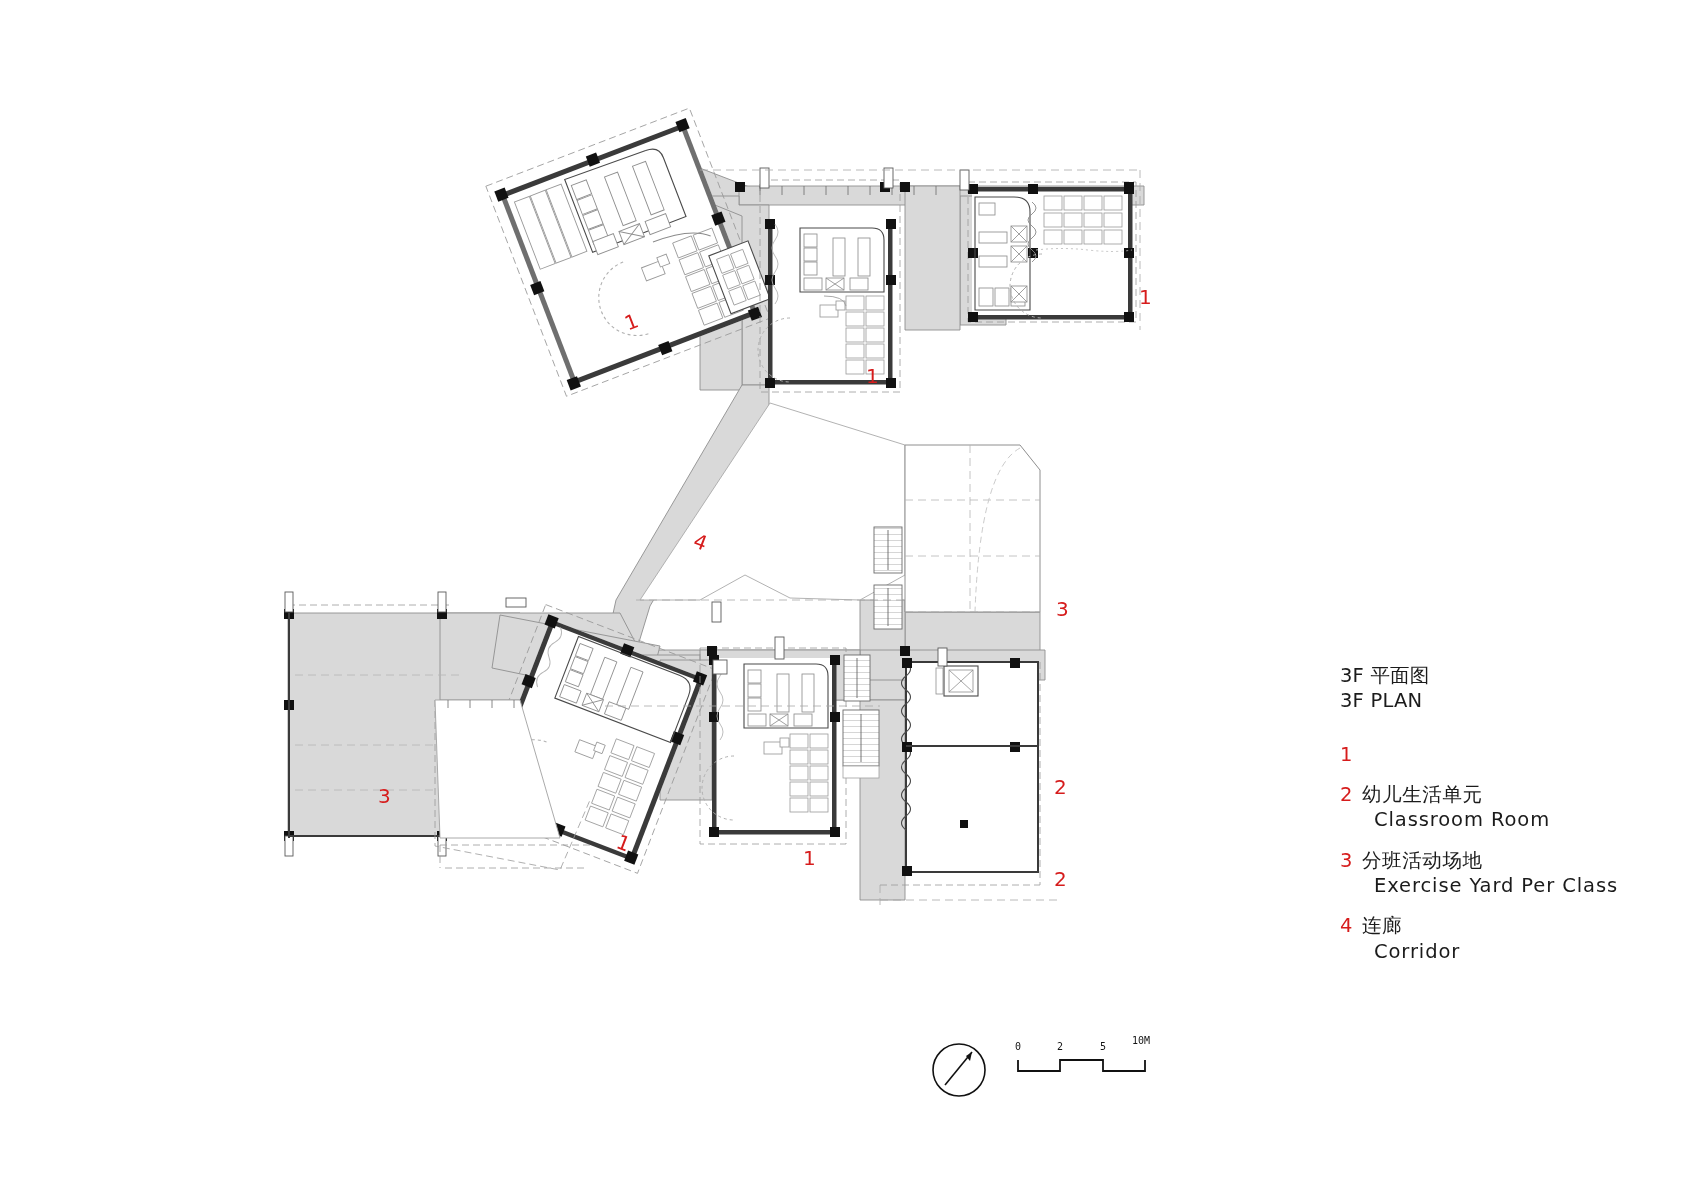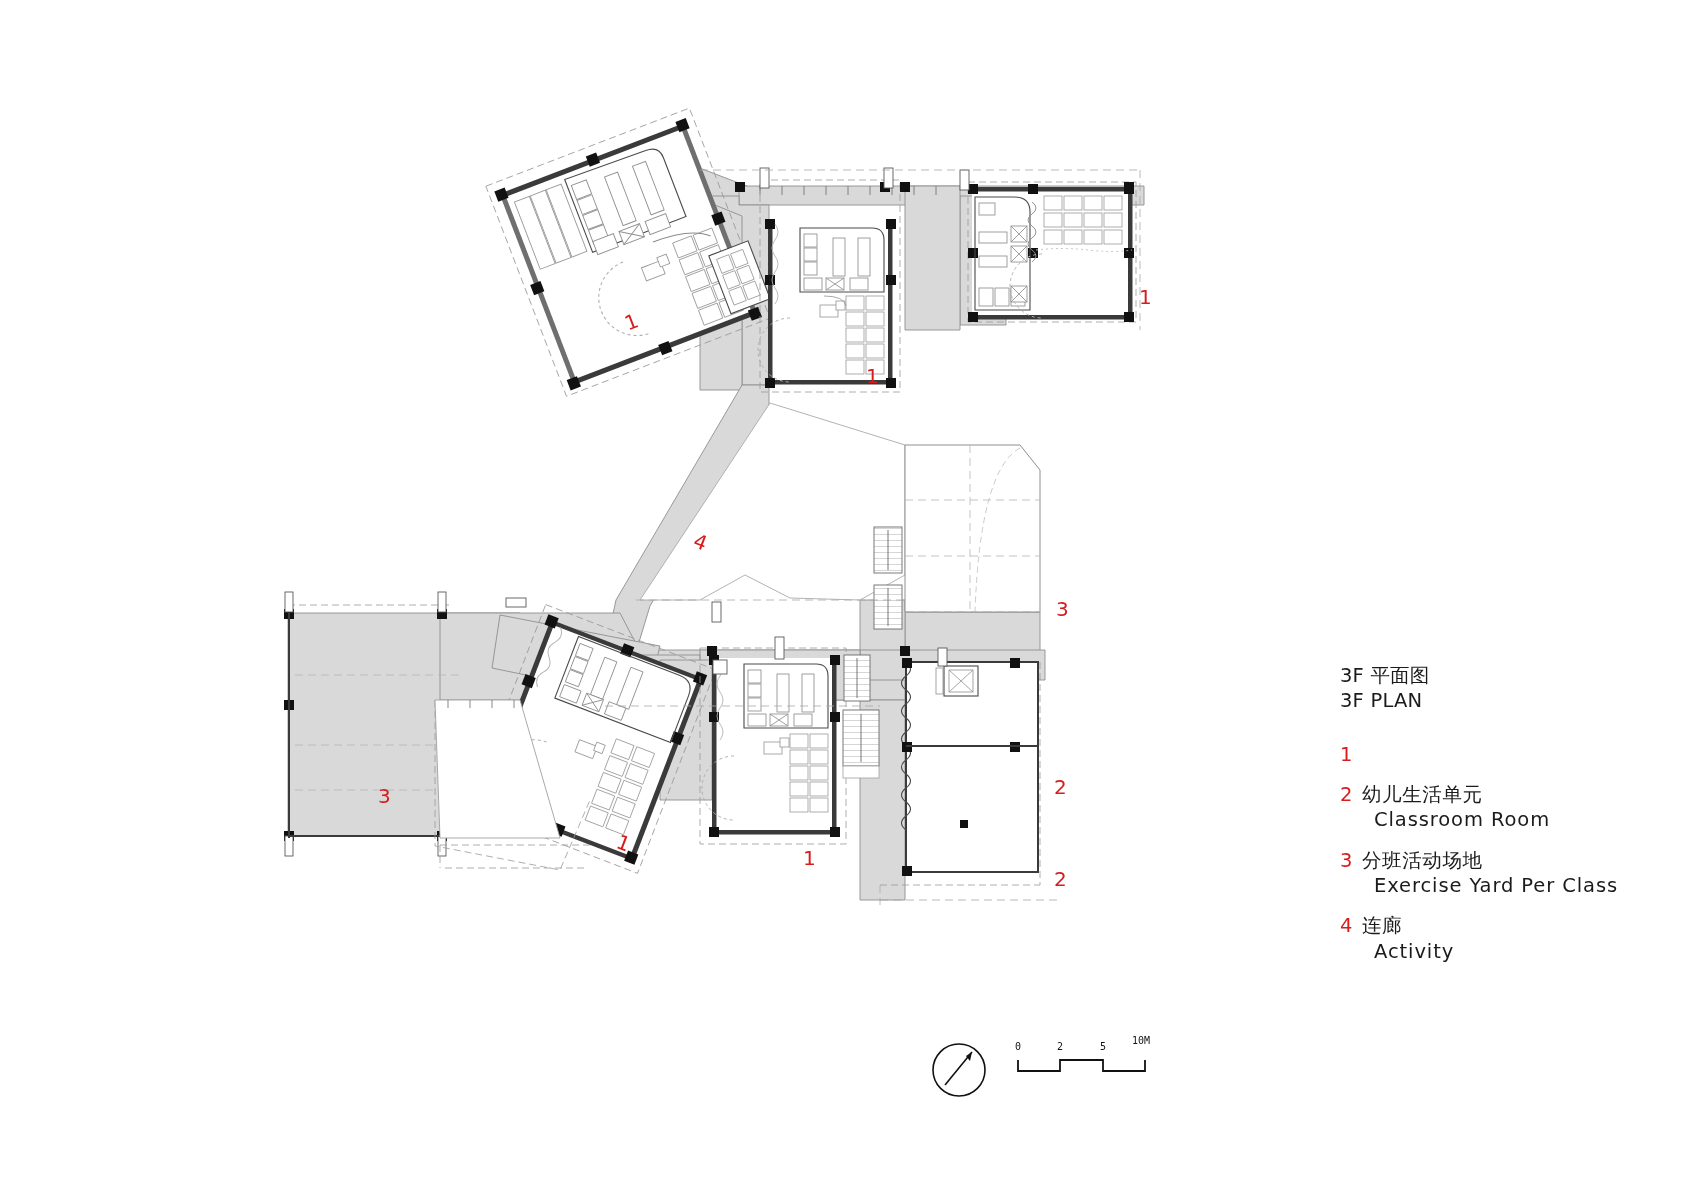--- a/index.html
+++ b/index.html
@@ -666,20 +666,20 @@
         <div class="legend-text">
           <span class="legend-cn">分班活动场地</span>
           <span class="legend-en">Exercise Yard Per Class</span>
         </div>
       </div>
 
       <div class="legend-row">
         <div class="legend-num">4</div>
         <div class="legend-text">
           <span class="legend-cn">连廊</span>
-          <span class="legend-en">Activity</span>
+          <span class="legend-en">Corridor</span>
         </div>
       </div>
 
     </div>
   </div>
 
 </div>
 
 </body></html>

